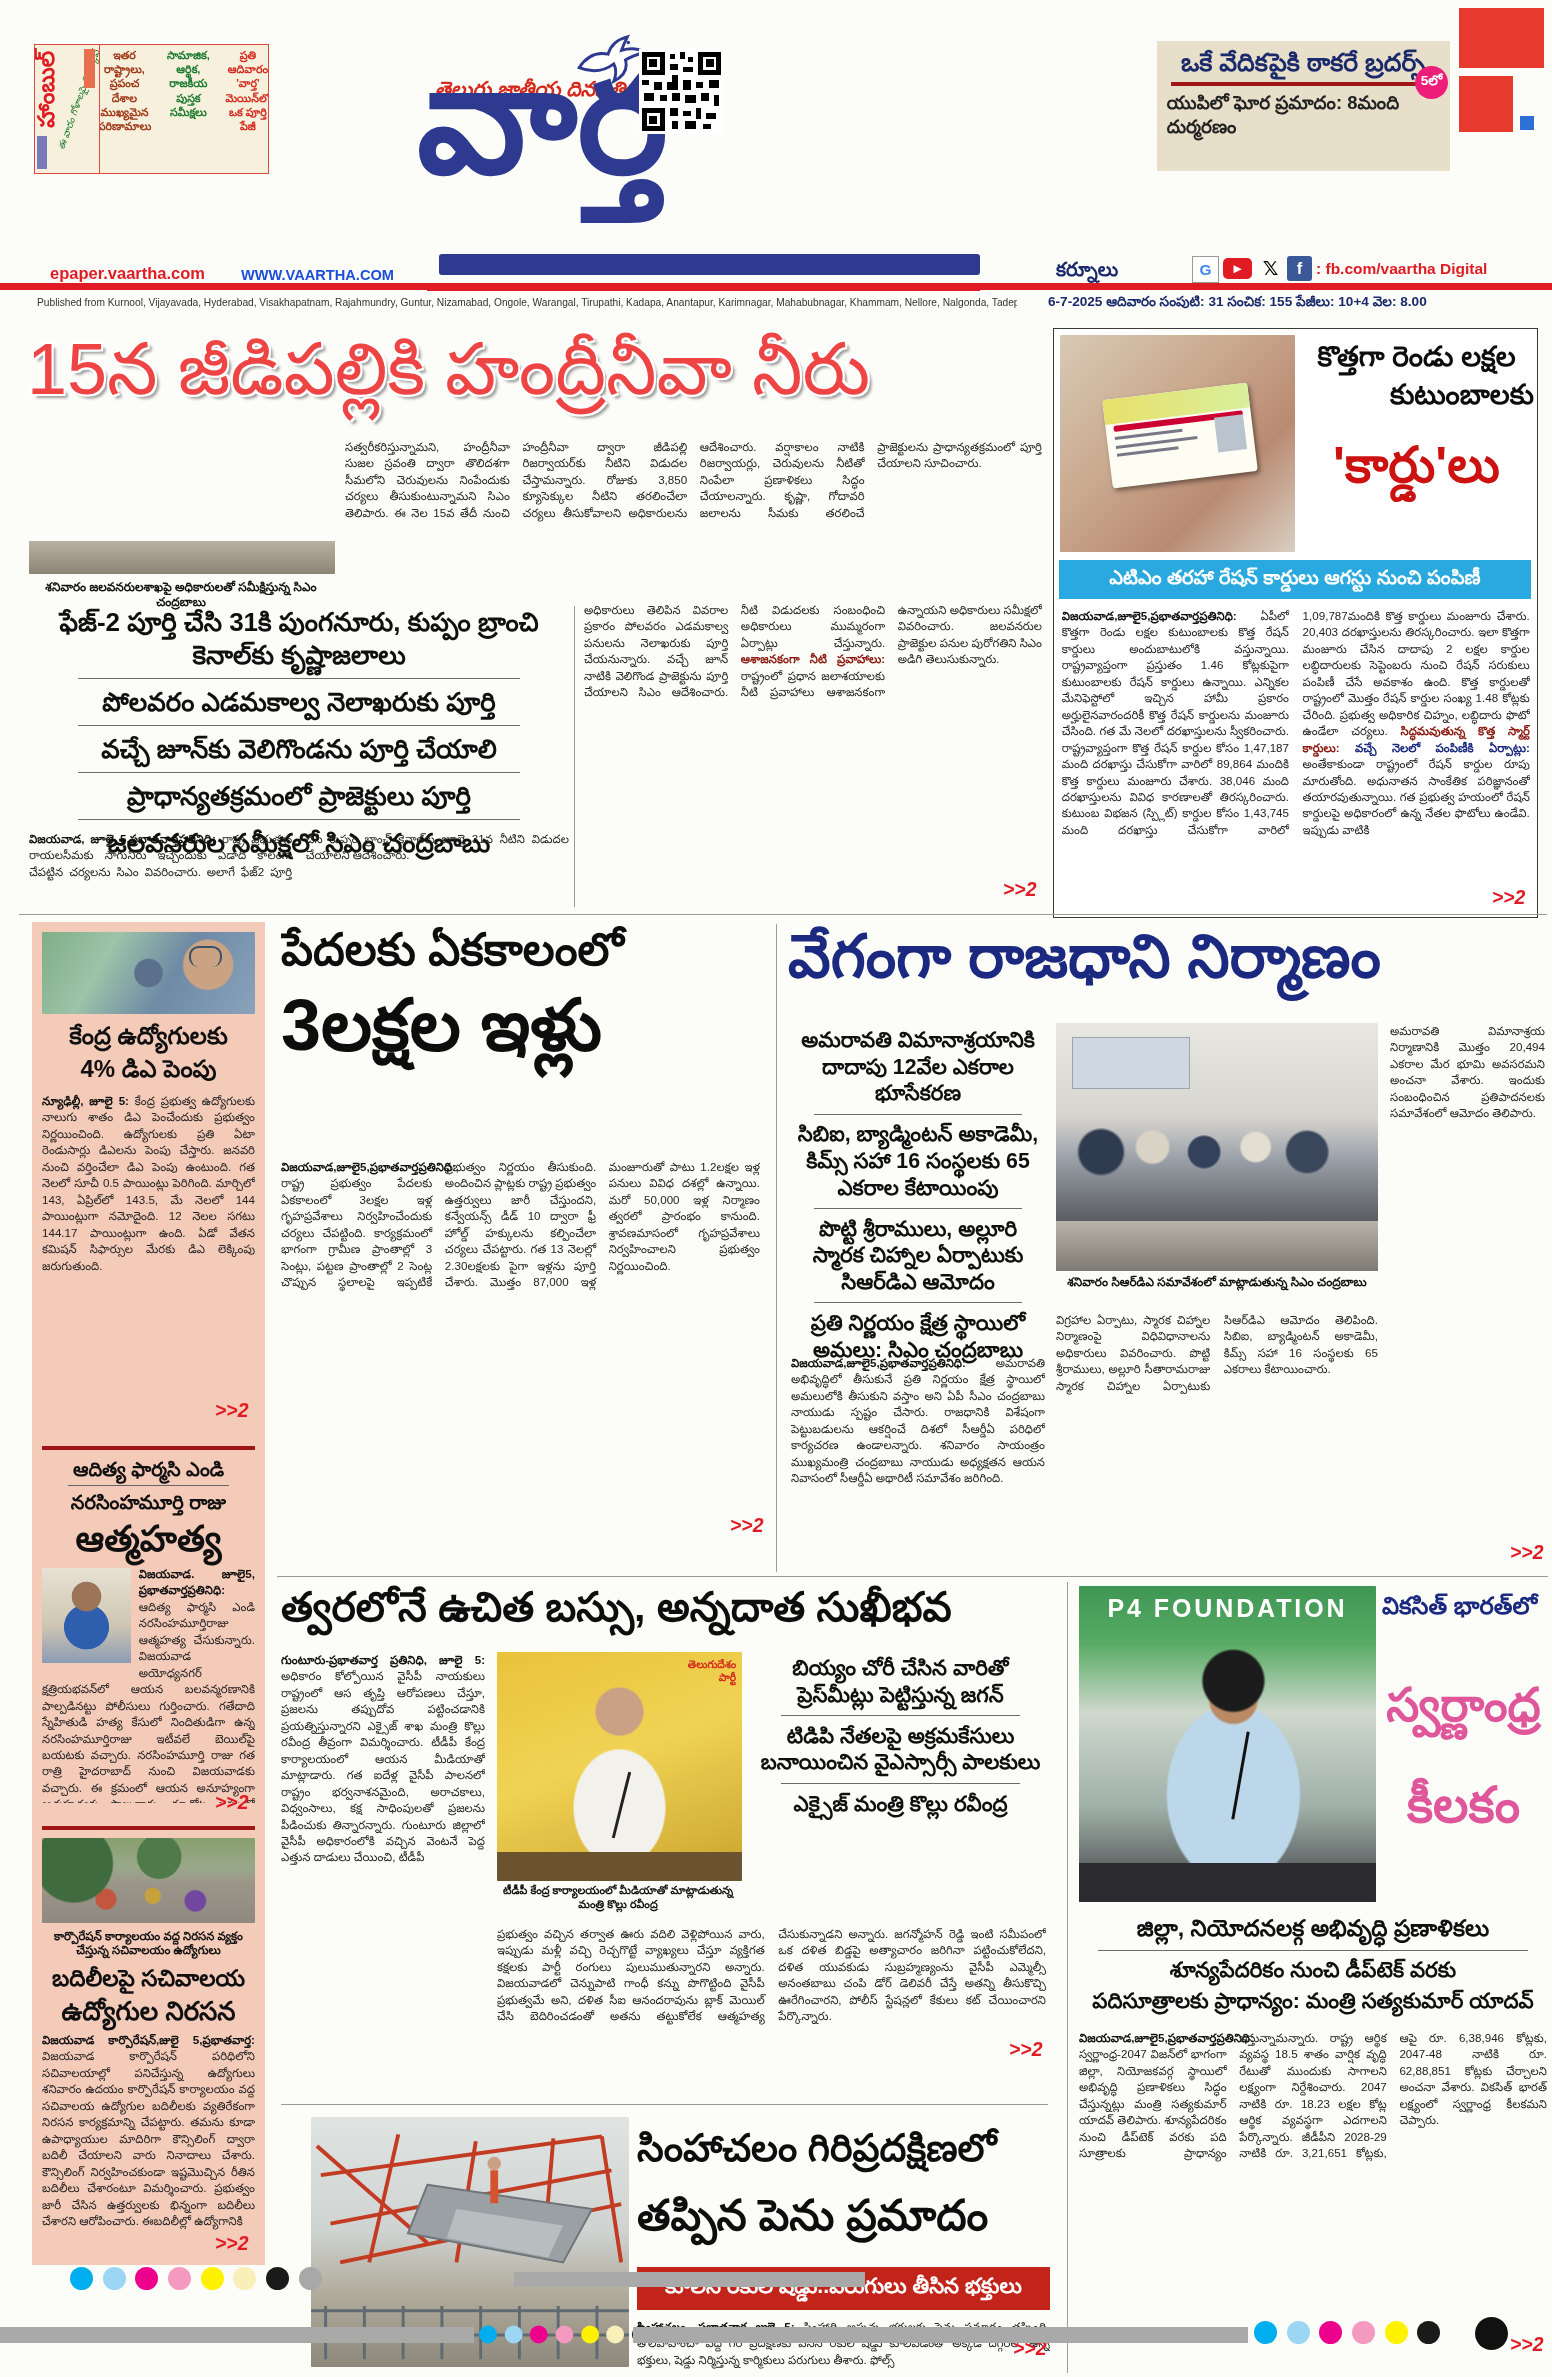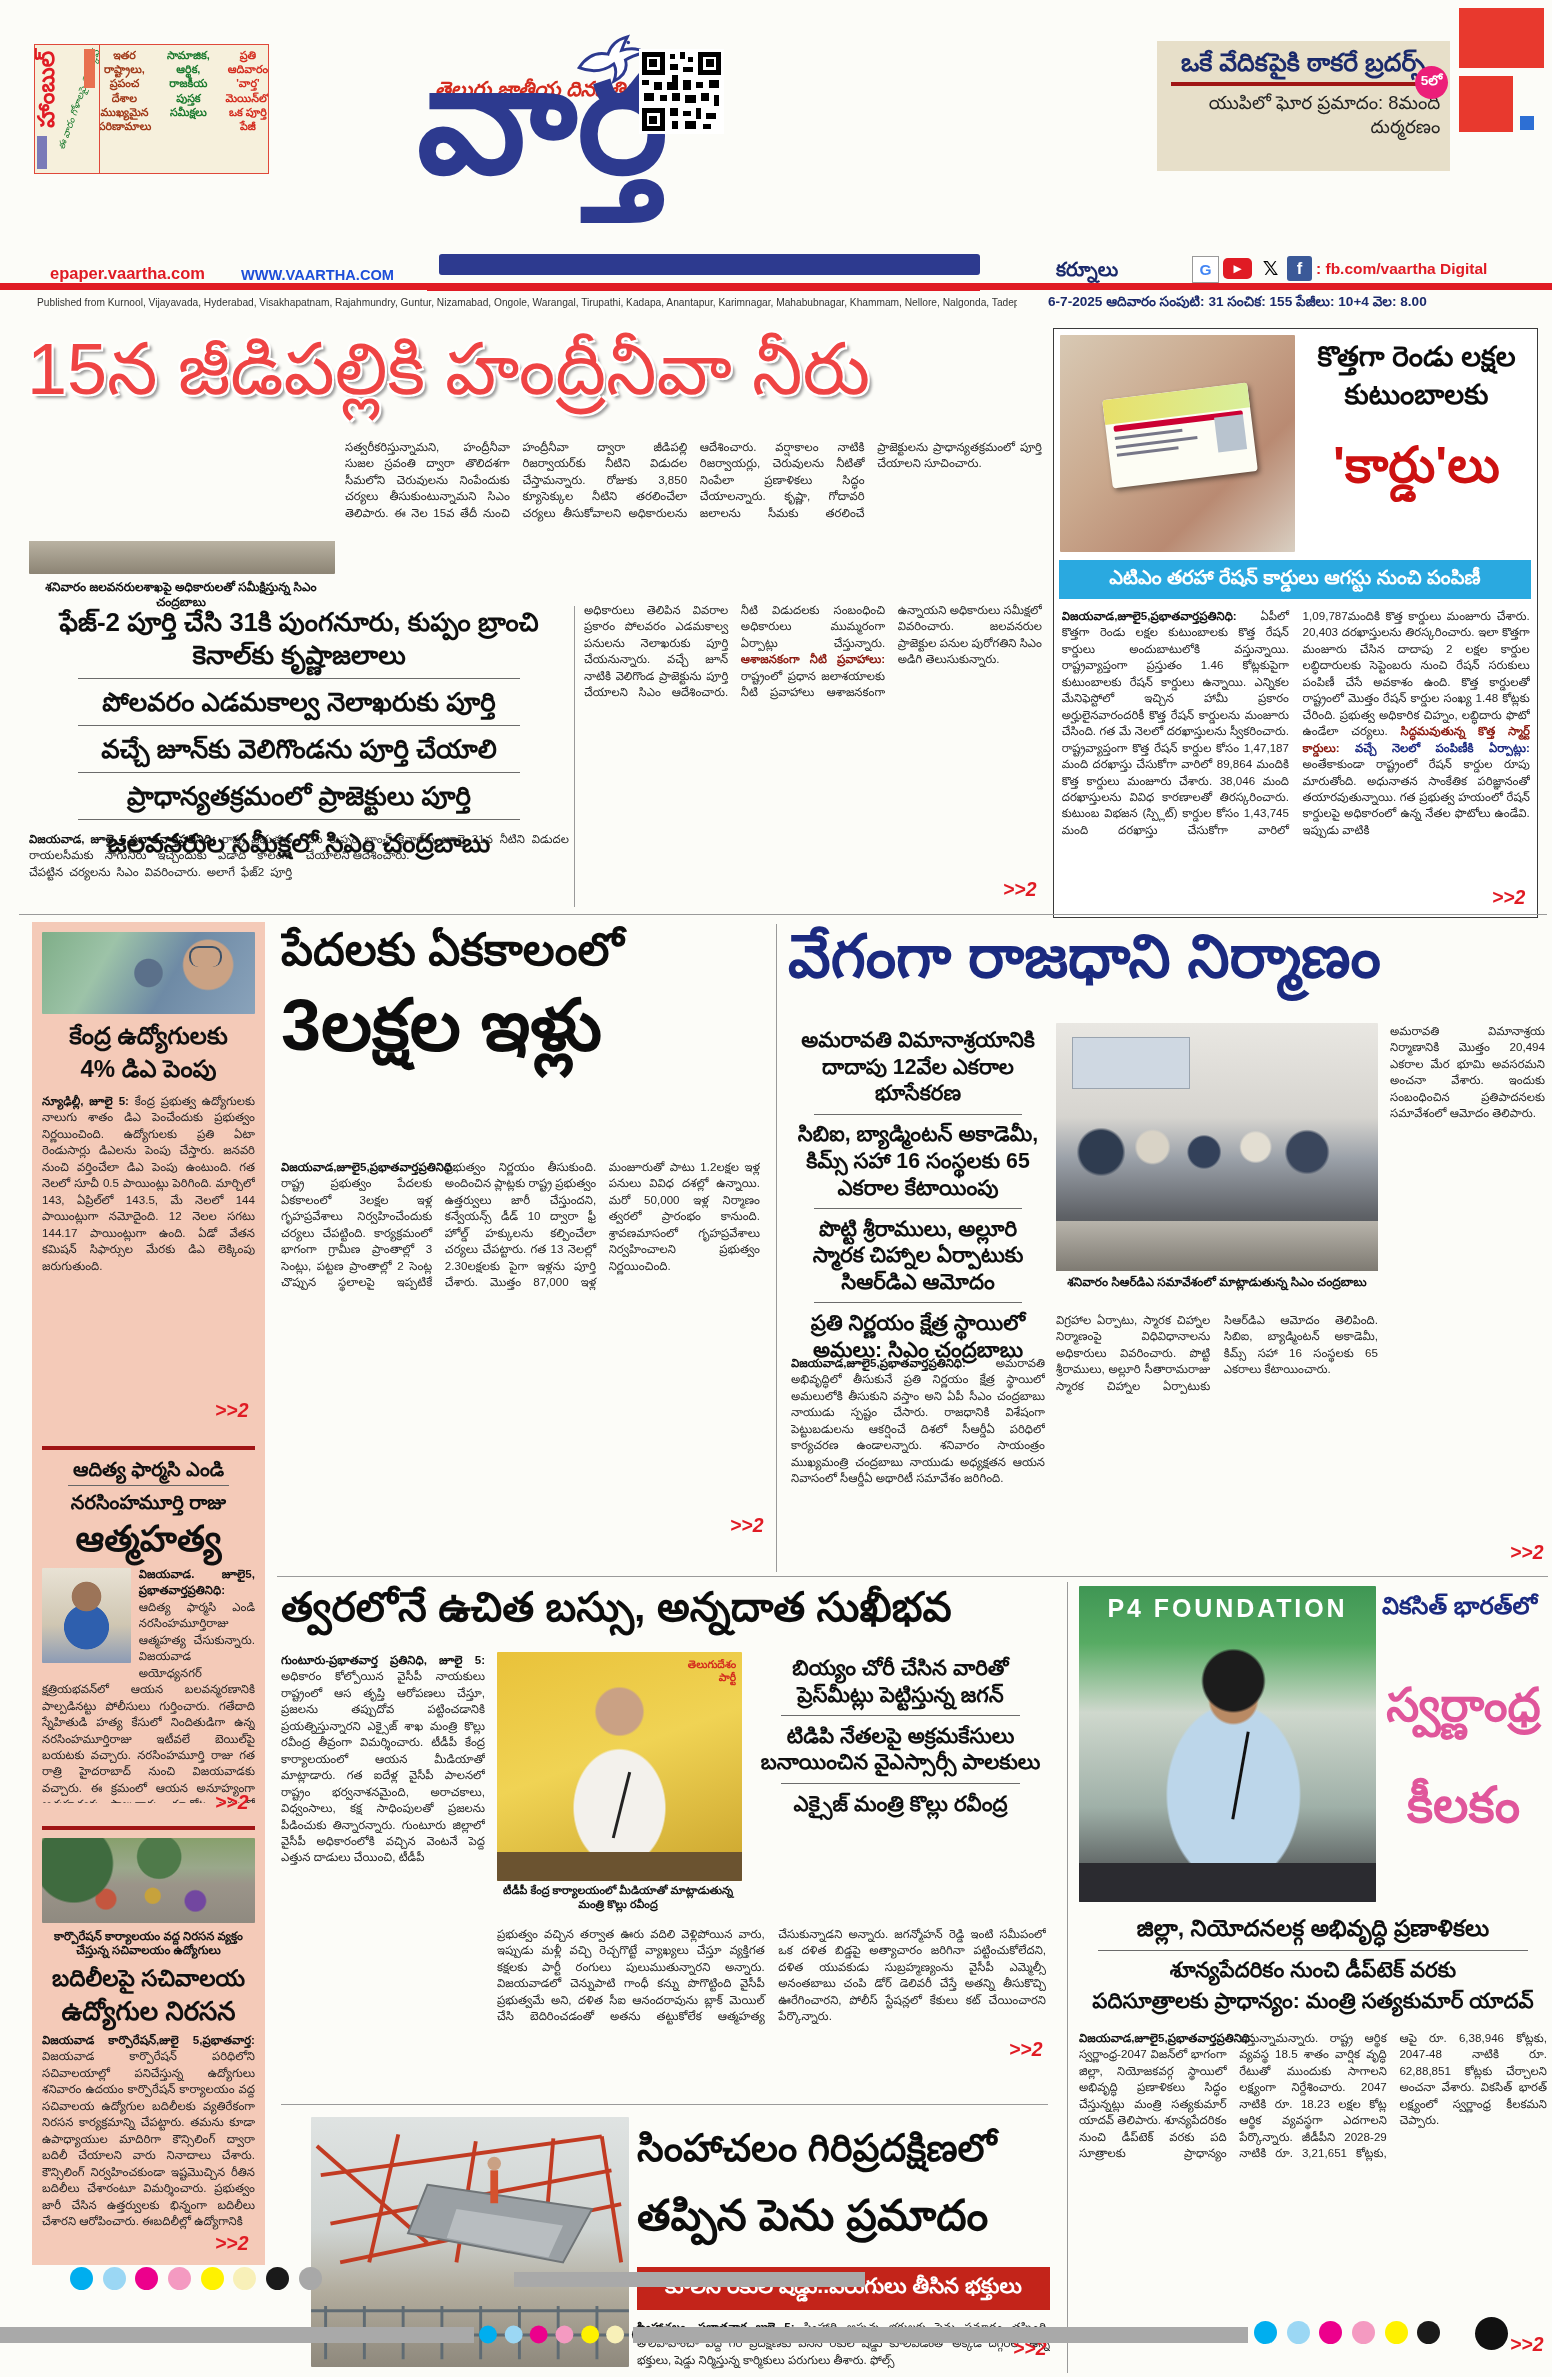--- a/index.html
+++ b/index.html
@@ -109,21 +109,21 @@
       </g>
     </svg>
   </span>
 
   <div class="abs" style="left:1157px;top:41px;width:293px;height:130px;background:#e7dfc9;padding:5.8px 9.7px;box-sizing:border-box;">
     <div style="color:#1b2a6b;font-weight:800;font-size:25px;text-align:center;line-height:1.2;">ఒకే వేదికపైకి ఠాకరే బ్రదర్స్</div>
     <div style="position:relative;margin:4.9px 3.9px 5.8px 3.9px;">
       <div style="height:3.9px;background:#a01515;"></div>
       <span class="badge" style="position:absolute;right:-11.6px;top:-15.5px;width:33px;height:33px;font-size:13.6px;">5లో</span>
     </div>
-    <div style="color:#222;font-weight:normal;font-size:18.4px;text-align:right;line-height:1.3;">యుపిలో ఘోర ప్రమాదం: 8మంది దుర్మరణం</div>
+    <div style="color:#222;font-weight:bold;font-size:18.4px;text-align:left;line-height:1.3;">యుపిలో ఘోర ప్రమాదం: 8మంది దుర్మరణం</div>
   </div>
 
   <div class="abs" style="left:1459px;top:7.8px;width:85px;height:60px;background:#e8392e;"></div>
   <div class="abs" style="left:1459px;top:76px;width:54px;height:56px;background:#e8392e;"></div>
   <div class="abs" style="left:1520px;top:116px;width:13.6px;height:13.6px;background:#2d6fd4;"></div>
 
   <div class="abs" style="left:1056px;top:258px;color:#1b2a6b;font-weight:800;font-size:19.4px;">కర్నూలు</div>
   <span class="abs icon" style="left:1192px;top:256px;width:25px;height:25px;background:#fff;border:1px solid #999;color:#4285f4;font-size:15.5px;">G</span>
   <span class="abs icon" style="left:1223px;top:258px;width:29px;height:21.3px;background:#e01b24;border-radius:4.9px;color:#fff;font-size:10.7px;">▶</span>
   <span class="abs icon" style="left:1258px;top:256px;width:25px;height:25px;color:#000;font-size:19.4px;">𝕏</span>
@@ -183,21 +183,21 @@
                    box-shadow:1.9px 2.9px 5.8px rgba(0,0,0,.45);border-radius:3.9px;overflow:hidden;display:block;">
         <span style="display:block;height:25px;background:linear-gradient(90deg,#e8e06a,#d9ef9c);"></span>
         <span style="display:block;height:5.8px;background:#c03;margin:1.9px 7.8px;border-radius:1.9px;"></span>
         <span style="position:absolute;right:7.8px;top:31px;width:29px;height:35px;background:#b9c4cf;"></span>
         <span style="display:block;height:2.9px;background:#778;margin:5.8px 7.8px;width:68px;"></span>
         <span style="display:block;height:2.9px;background:#778;margin:4.9px 7.8px;width:82px;"></span>
         <span style="display:block;height:2.9px;background:#778;margin:4.9px 7.8px;width:62px;"></span>
       </span>
     </div>
     <div class="abs blackhead" style="left:245px;top:11.6px;width:235px;font-size:28px;text-align:center;line-height:1.15;">కొత్తగా రెండు లక్షల</div>
-    <div class="abs blackhead" style="left:245px;top:50px;width:235px;font-size:28px;text-align:center;">కుటుంబాలకు</div>
+    <div class="abs blackhead" style="left:245px;top:50px;width:235px;font-size:28px;text-align:right;">కుటుంబాలకు</div>
     <div class="abs" style="left:245px;top:107px;width:235px;font-size:50px;font-weight:800;color:#cc1111;text-align:center;overflow:hidden;">'కార్డు'లు</div>
     <div class="abs" style="left:4.9px;top:231px;width:472px;height:39px;background:#2aa9e0;color:#fff;font-weight:800;font-size:19.4px;
                 display:flex;align-items:center;justify-content:center;overflow:hidden;">ఎటిఎం తరహా రేషన్ కార్డులు ఆగస్టు నుంచి పంపిణీ</div>
     <div class="abs t-body cols2" style="left:7.8px;top:279px;width:468px;height:291px;">
       <span class="byline">విజయవాడ,జూలై5,ప్రభాతవార్తప్రతినిధి:</span>
       <span>ఏపీలో కొత్తగా రెండు లక్షల కుటుంబాలకు కొత్త రేషన్ కార్డులు అందుబాటులోకి వస్తున్నాయి. రాష్ట్రవ్యాప్తంగా ప్రస్తుతం 1.46 కోట్లకుపైగా కుటుంబాలకు రేషన్ కార్డులు ఉన్నాయి. ఎన్నికల మేనిఫెస్టోలో ఇచ్చిన హామీ ప్రకారం అర్హులైనవారందరికీ కొత్త రేషన్ కార్డులను మంజూరు చేసింది. గత మే నెలలో దరఖాస్తులను స్వీకరించారు. రాష్ట్రవ్యాప్తంగా కొత్త రేషన్ కార్డుల కోసం 1,47,187 మంది దరఖాస్తు చేసుకోగా వారిలో 89,864 మందికి కొత్త కార్డులు మంజూరు చేశారు. 38,046 మంది దరఖాస్తులను వివిధ కారణాలతో తిరస్కరించారు. కుటుంబ విభజన (స్ప్లిట్) కార్డుల కోసం 1,43,745 మంది దరఖాస్తు చేసుకోగా వారిలో 1,09,787మందికి కొత్త కార్డులు మంజూరు చేశారు. 20,403 దరఖాస్తులను తిరస్కరించారు. ఇలా కొత్తగా మంజూరు చేసిన దాదాపు 2 లక్షల కార్డుల లబ్ధిదారులకు సెప్టెంబరు నుంచి రేషన్ సరుకులు పంపిణీ చేసే అవకాశం ఉంది. కొత్త కార్డులతో రాష్ట్రంలో మొత్తం రేషన్ కార్డుల సంఖ్య 1.48 కోట్లకు చేరింది. ప్రభుత్వ అధికారిక చిహ్నం, లబ్ధిదారు ఫొటో ఉండేలా చర్యలు. </span>
       <b style="color:#8b1a10;">సిద్ధమవుతున్న కొత్త స్మార్ట్ కార్డులు: </b>
       <b style="color:#1b2a80;">వచ్చే నెలలో పంపిణీకి ఏర్పాట్లు: </b>
       <span>అంతేకాకుండా రాష్ట్రంలో రేషన్ కార్డుల రూపు మారుతోంది. అధునాతన సాంకేతిక పరిజ్ఞానంతో తయారవుతున్నాయి. గత ప్రభుత్వ హయంలో రేషన్ కార్డులపై అధికారంలో ఉన్న నేతల ఫొటోలు ఉండేవి. ఇప్పుడు వాటికి</span>
     </div>

